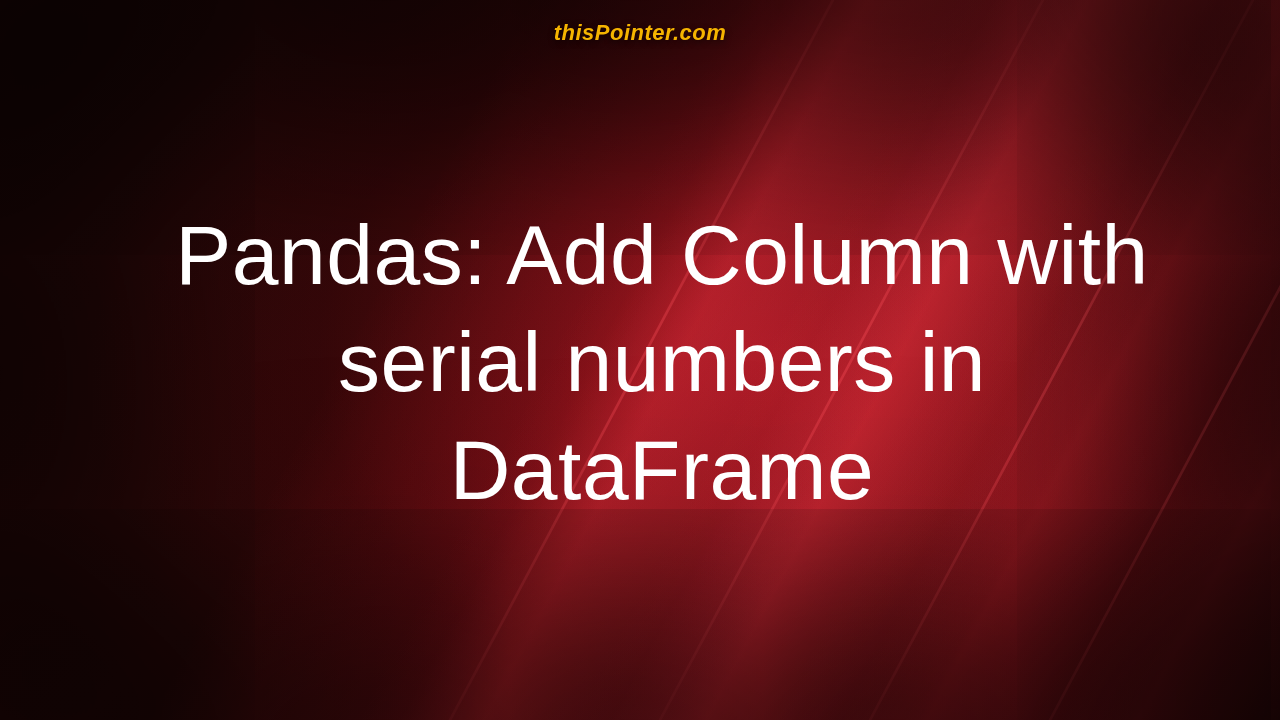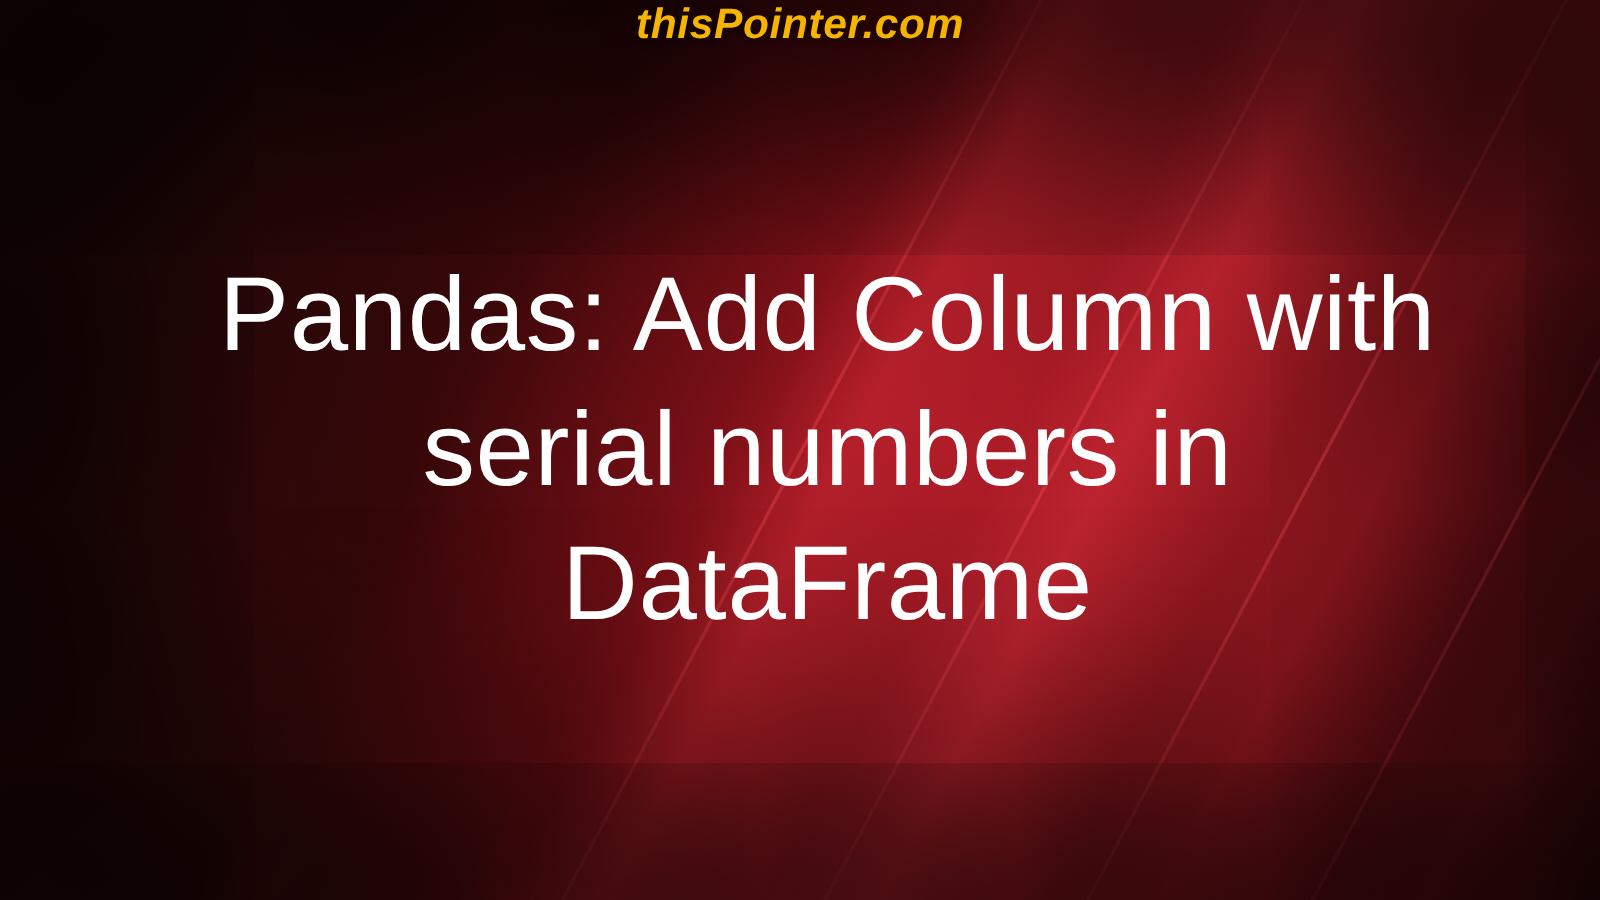--- a/index.html
+++ b/index.html
@@ -51,23 +51,24 @@
 .content {
   position: relative;
   z-index: 10;
   width: 100%;
   height: 100%;
   display: flex;
   flex-direction: column;
   align-items: center;
 }
 .brand {
+  margin-top: 20px;
   font-weight: 900;
   font-style: italic;
-  font-size: 34px;
+  font-size: 22px;
   letter-spacing: 0.5px;
   color: #f5b400;
   text-shadow: 0 2px 6px rgba(0,0,0,0.6);
 }
 .title {
   flex: 1;
   display: flex;
   align-items: center;
   padding: 0 80px 40px;
   margin-left: 44px;

